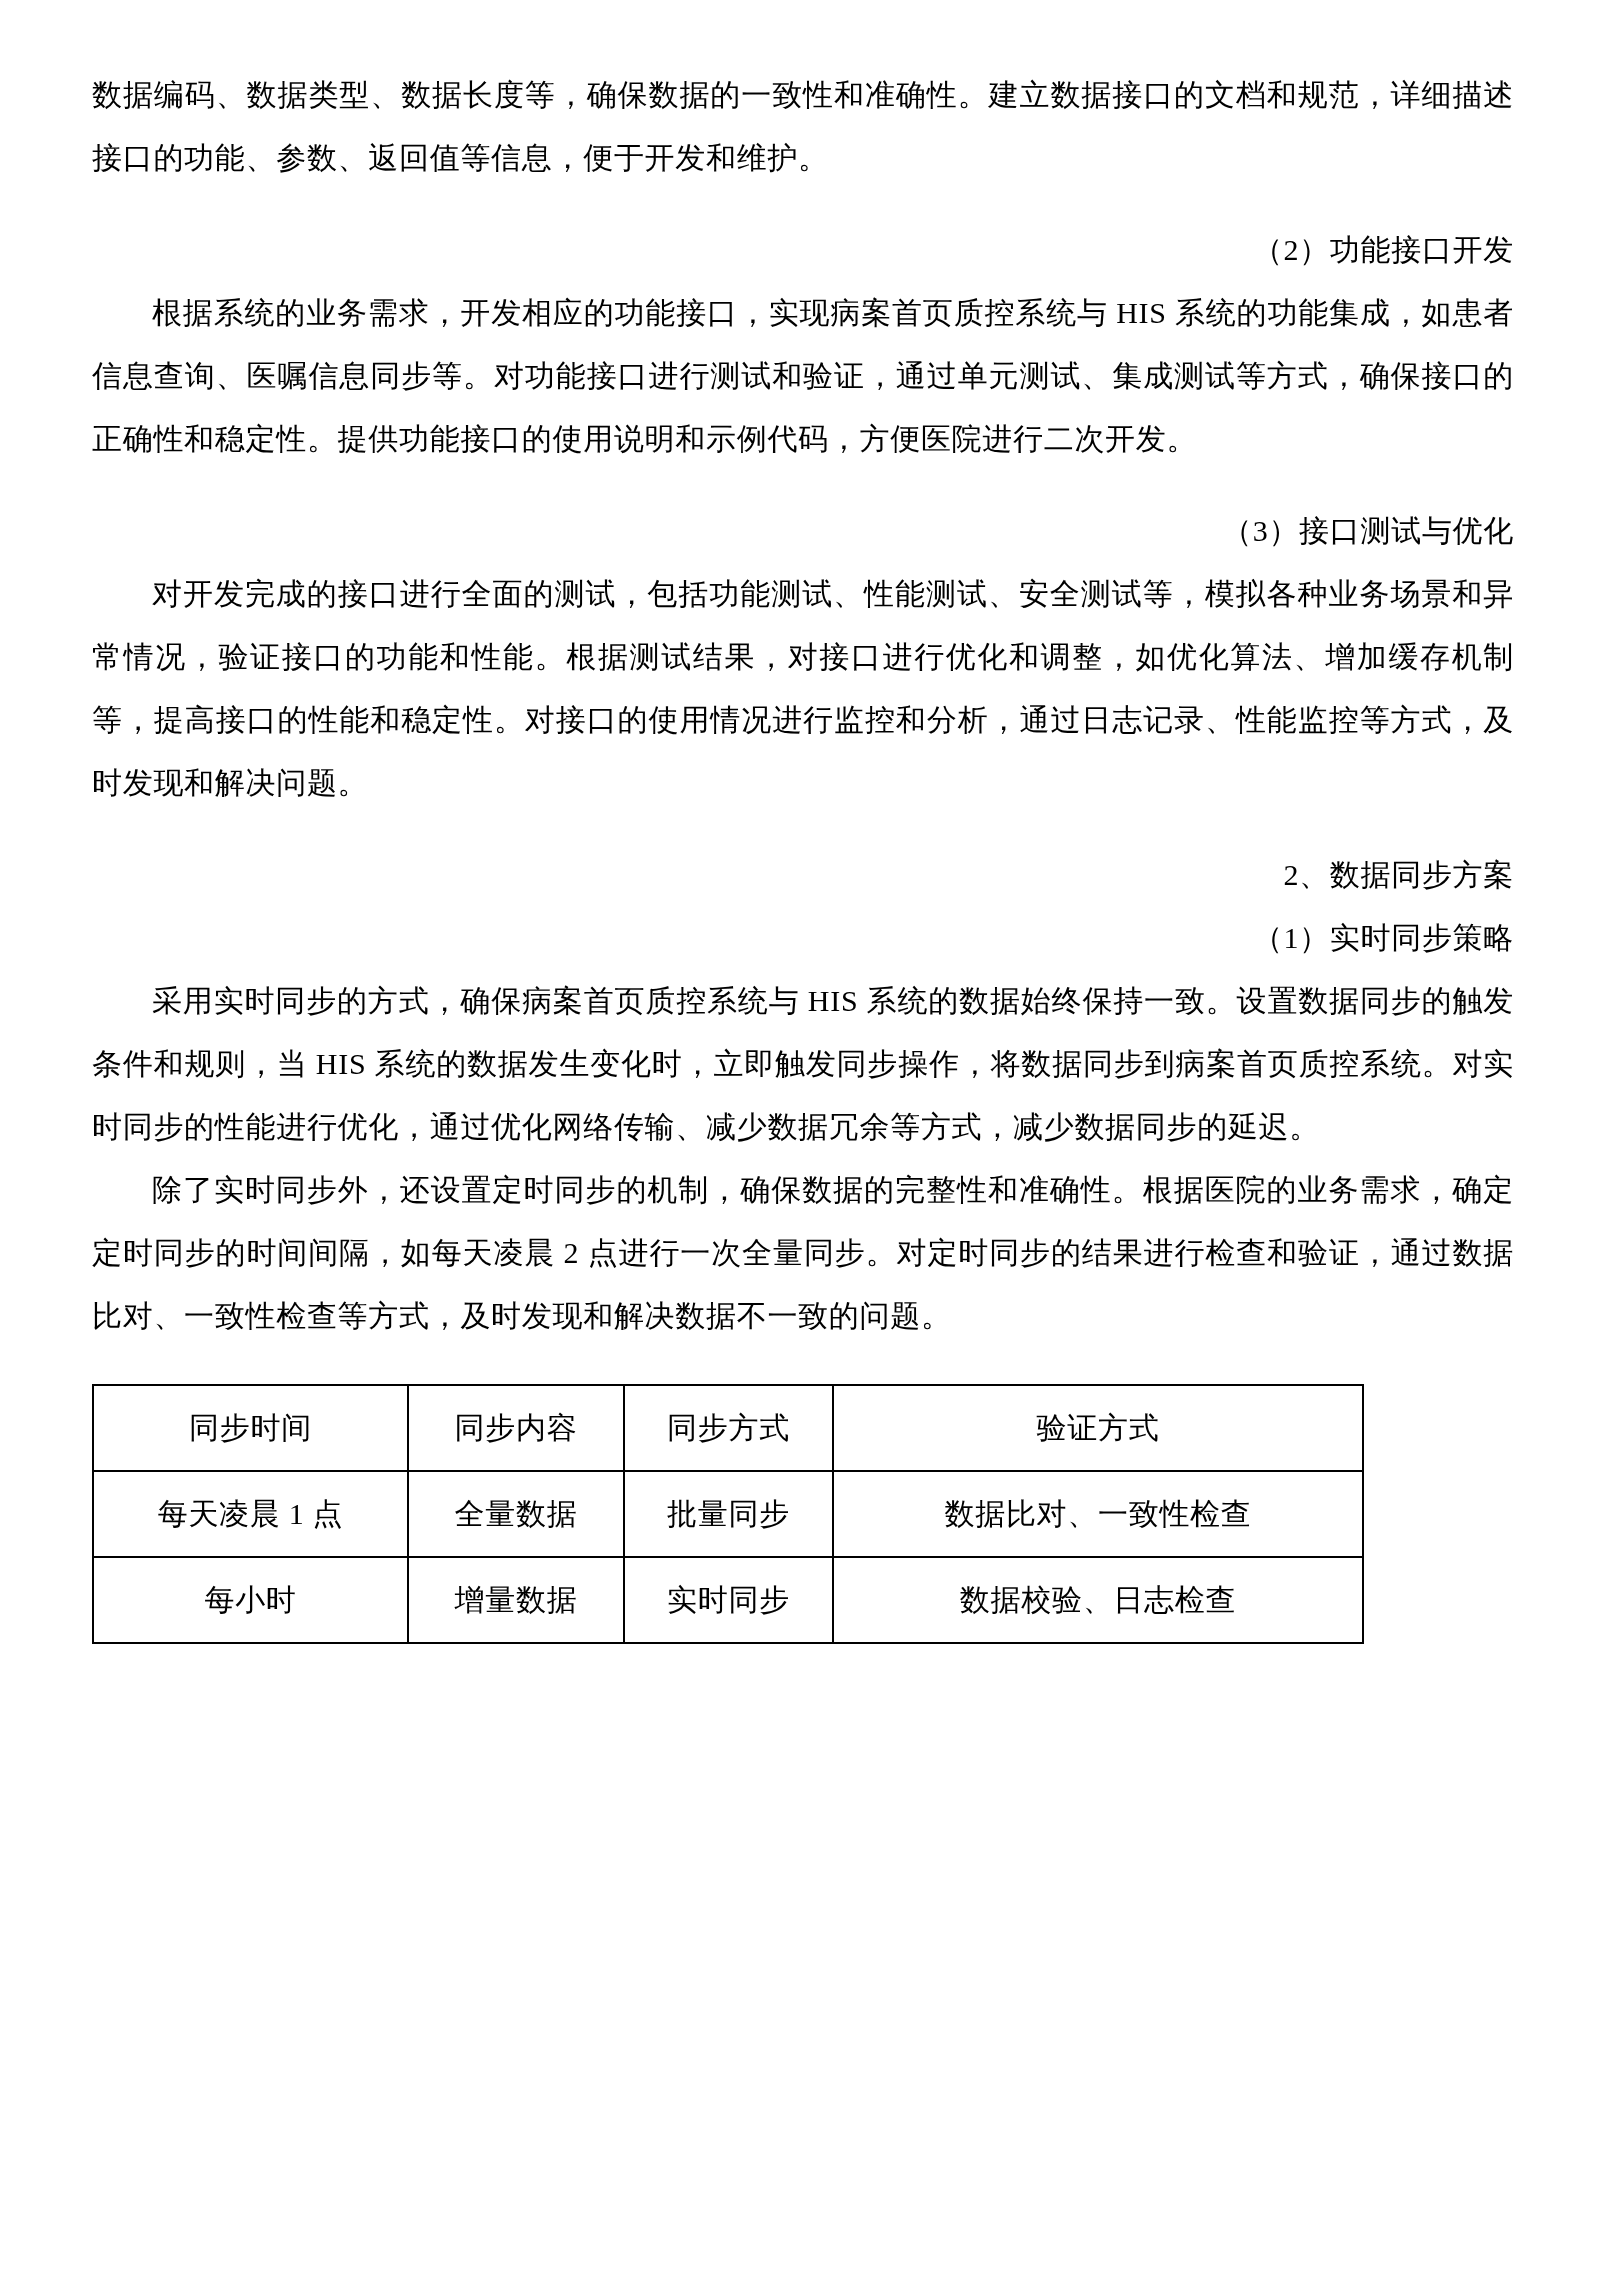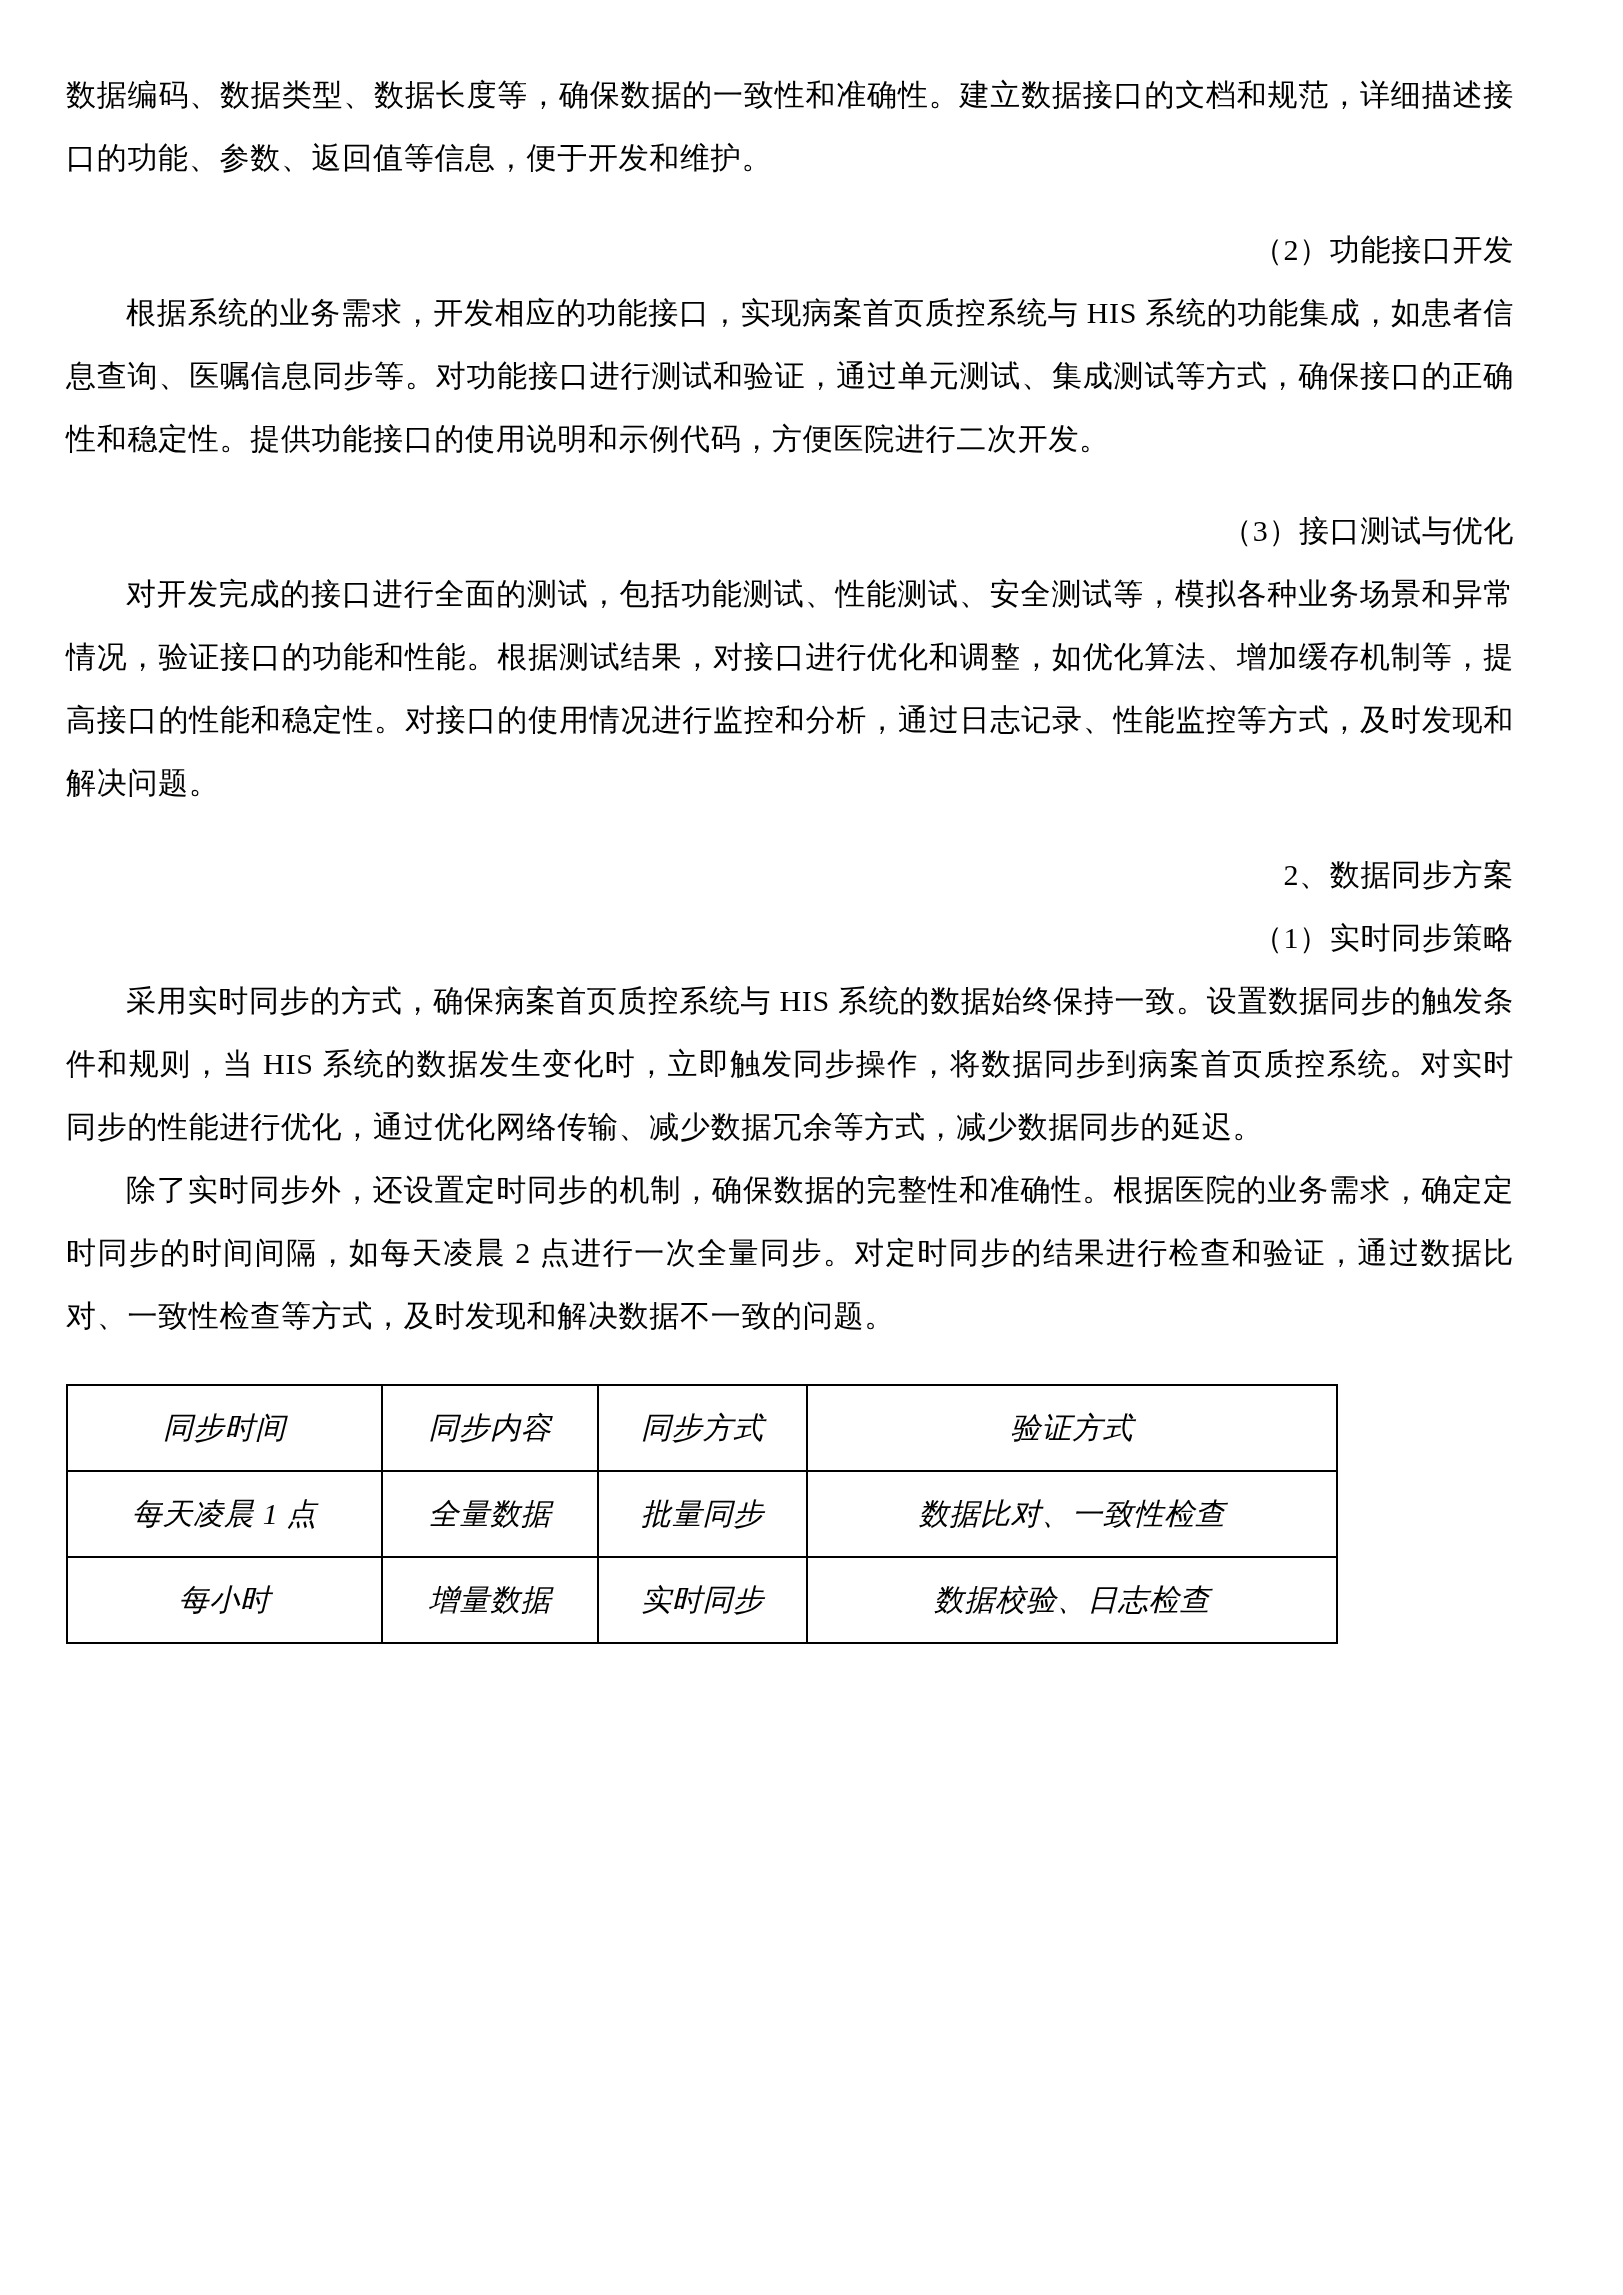--- a/index.html
+++ b/index.html
@@ -7,21 +7,21 @@
   body {
     width: 1623px;
     height: 2295px;
     font-family: "Liberation Serif", "DejaVu Serif", serif;
     color: #000000;
     overflow: hidden;
   }
   .page {
     width: 1623px;
     height: 2295px;
-    padding: 63px 109px 0 66px;
+    padding: 63px 109px 0 92px;
   }
   .para, .heading {
     font-size: 30px;
     line-height: 63px;
     text-align: justify;
     letter-spacing: 0.7px;
   }
   .para.indent { text-indent: 60px; }
   .heading { text-align: right; }
   .gap-before { margin-top: 29px; }
@@ -33,21 +33,20 @@
   }
   .sync-table td, .sync-table th {
     border: 2px solid #000000;
     height: 86px;
     font-size: 30px;
     font-weight: normal;
     text-align: center;
     vertical-align: middle;
     padding: 0 6.5px;
     letter-spacing: 0.7px;
-    font-style: italic;
   }
   .col-time { width: 315px; }
   .col-content { width: 216px; }
   .col-mode { width: 209px; }
   .col-verify { width: 530px; }
 </style>
 </head>
 <body>
 
 <div class="page">

